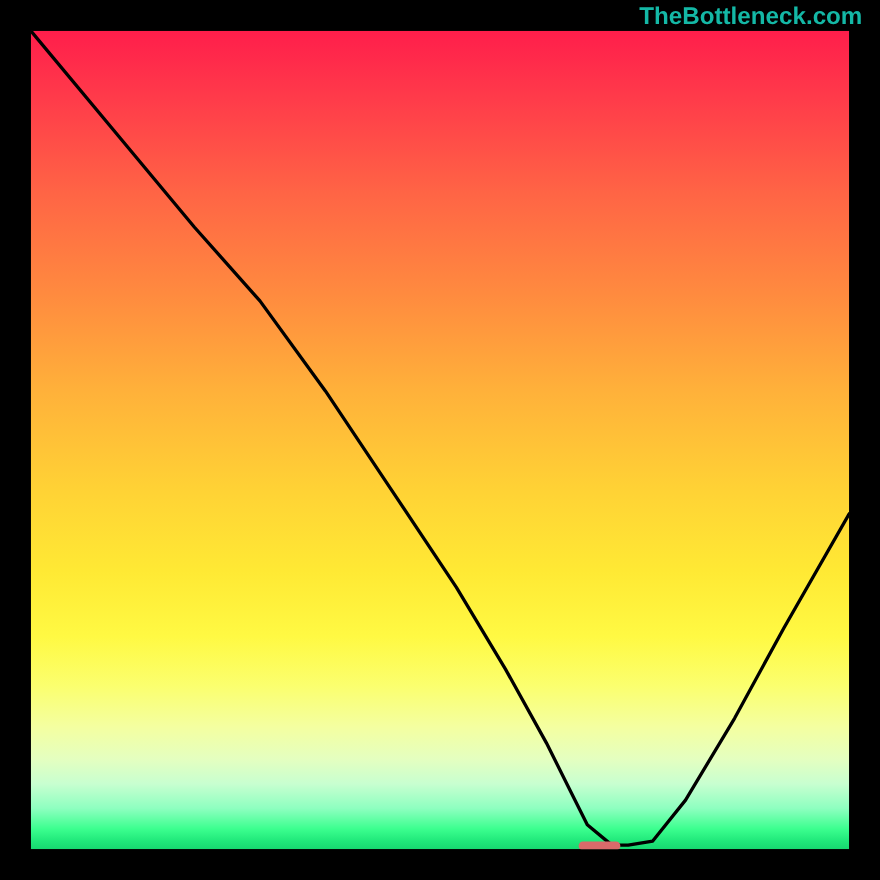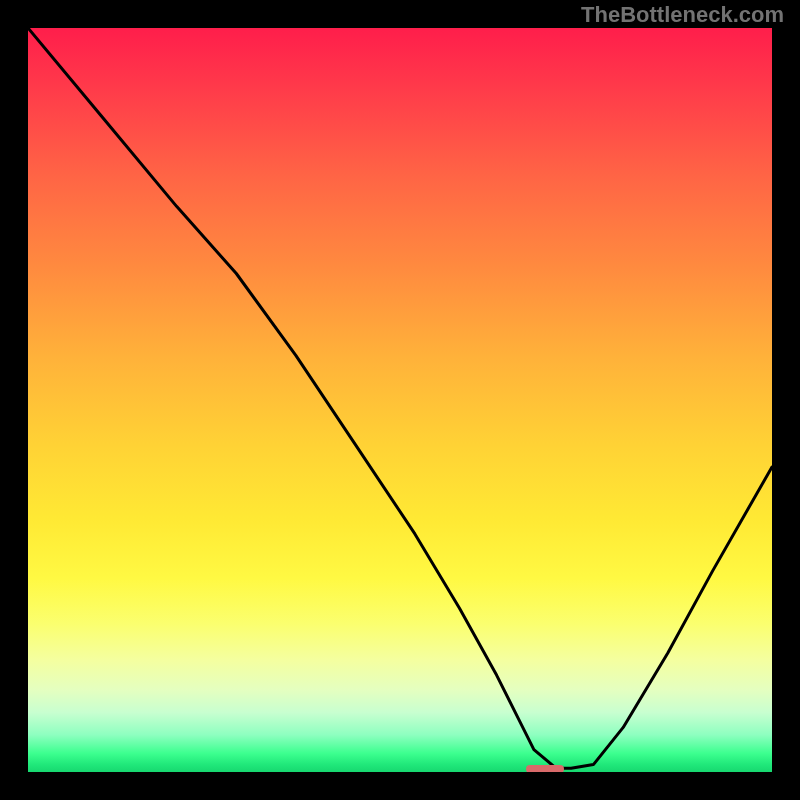--- a/index.html
+++ b/index.html
@@ -16,21 +16,21 @@
     top: 0;
     left: 0;
     width: 800px;
     height: 800px;
     box-sizing: border-box;
   }
   .watermark {
     position: absolute;
     top: 2px;
     right: 16px;
-    color: #737373;
+    color: #14b8a6;
     font-size: 22px;
     font-weight: bold;
     z-index: 10;
   }
   .plot-area {
     position: absolute;
     top: 28px;
     left: 28px;
     width: 744px;
     height: 744px;

